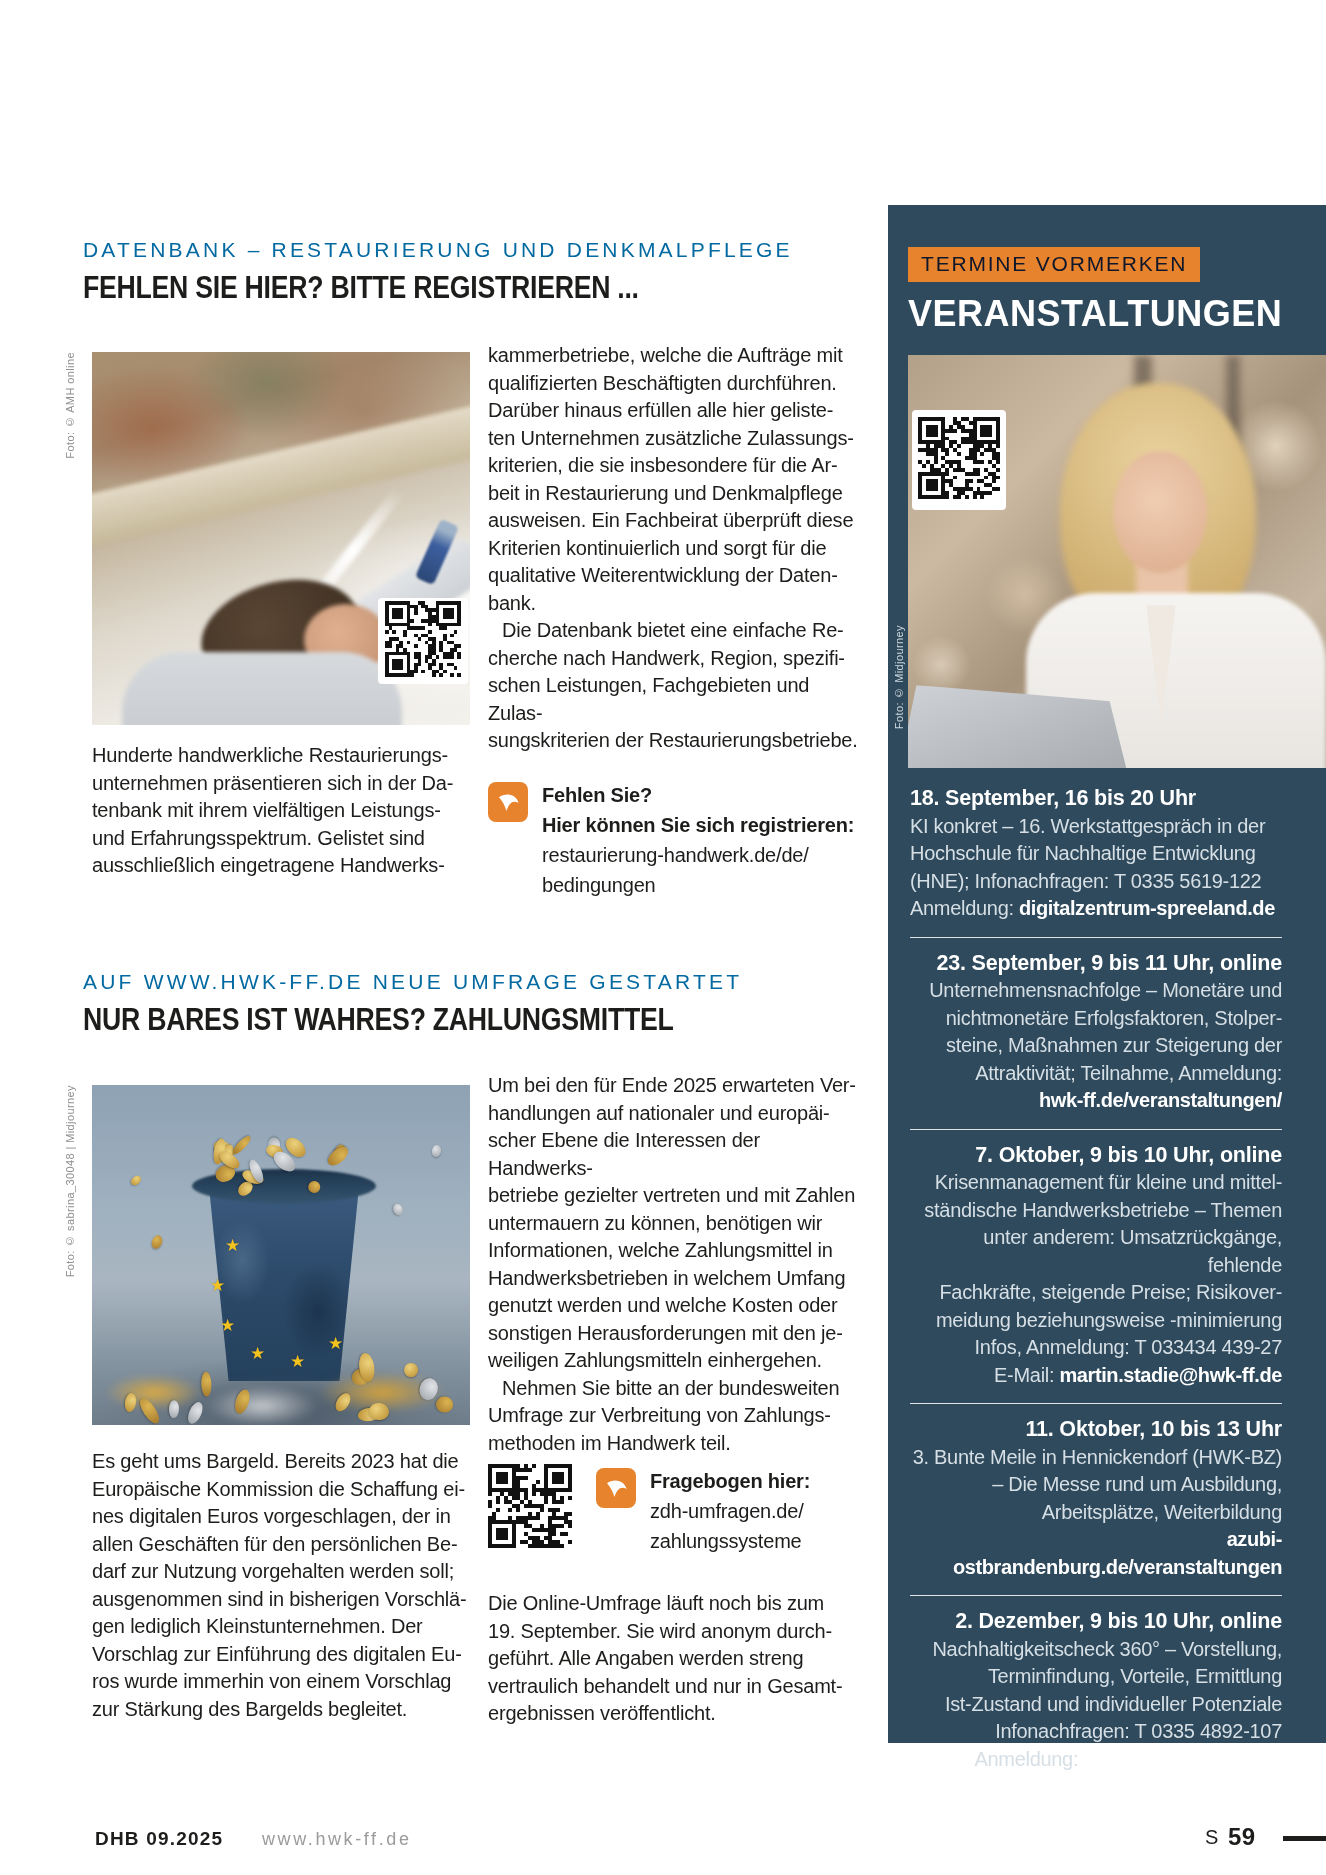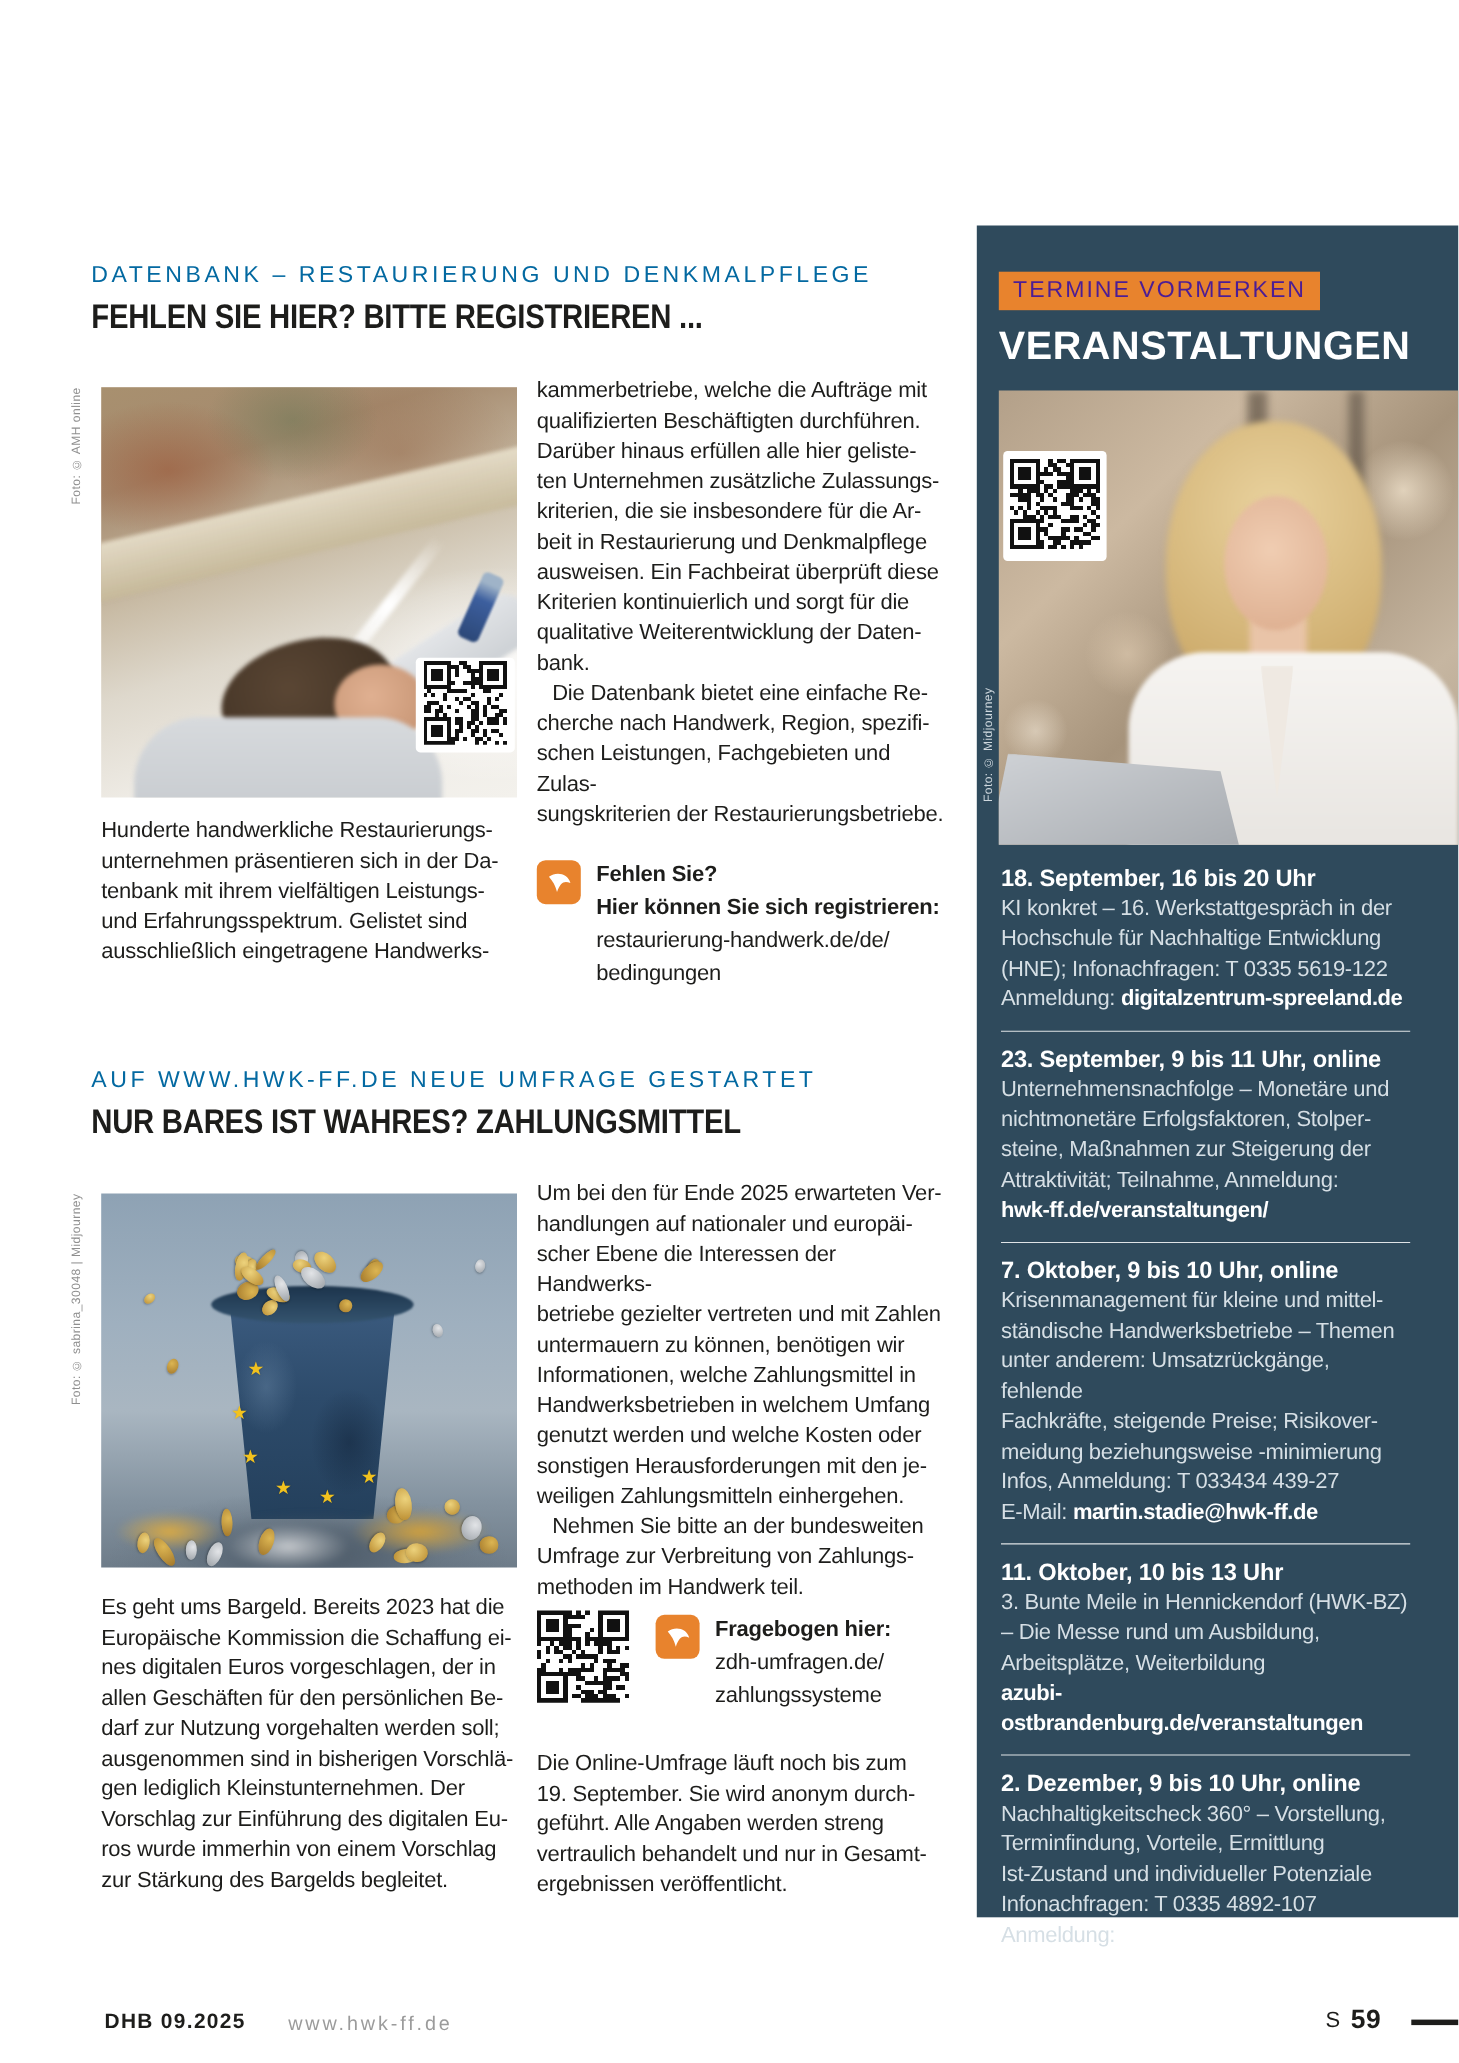--- a/index.html
+++ b/index.html
@@ -77,26 +77,26 @@
     clip-path:polygon(0 0,100% 0,50% 100%);filter:blur(1px);}
   .p3-laptop{left:-10px;top:330px;width:230px;height:90px;
     clip-path:polygon(8% 0,92% 18%,100% 100%,0 100%);
     background:linear-gradient(160deg,#cfd2d6,#a7abb0);filter:blur(1px);}
   
   .cta-icon{width:40px;height:40px;border-radius:8px;background:#e8832d;display:flex;align-items:center;justify-content:center;}
   .cta-title{font-size:20px;font-weight:bold;line-height:30px;letter-spacing:-.2px;}
   .cta-line{font-size:20px;line-height:30px;letter-spacing:-.2px;}
   
   .sidebar{left:888px;top:205px;width:438px;height:1538px;background:#2f4a5c;}
-  .side-tag{left:20px;top:42px;background:#e8832d;color:#4c1d95;font-size:21px;letter-spacing:1.8px;
+  .side-tag{left:20px;top:42px;background:#e8832d;color:#0f172a;font-size:21px;letter-spacing:1.8px;
     padding:5px 13px 6px;}
   .side-title{left:20px;top:88px;color:#fff;font-size:36px;font-weight:bold;letter-spacing:.5px;}
   .events{position:absolute;left:22px;top:568px;width:372px;}
   .event{padding:12px 0 14px;}
-  .event + .event{border-top:1px solid rgba(255,255,255,.85);}
+  .event + .event{border-top:1px solid rgba(255,255,255,.85);text-align:right;}
   .event-date{font-size:21.5px;font-weight:bold;color:#fff;line-height:27.5px;letter-spacing:-.2px;}
   .event-line{font-size:20px;line-height:27.5px;color:#d6dfe5;letter-spacing:-.3px;}
   .event-line .b{color:#fff;font-weight:bold;letter-spacing:-.4px;}
   .qr-frame{background:#fff;border-radius:4px;display:flex;align-items:center;justify-content:center;}
   
   .foot-issue{font-size:19px;font-weight:bold;letter-spacing:1.2px;}
   .foot-site{font-size:18px;color:#9b9b9b;letter-spacing:2.6px;}
   .foot-s{font-size:20px;color:#1d1d1b;letter-spacing:1px;}
   .foot-num{font-size:24px;font-weight:bold;letter-spacing:.5px;}
   .foot-dash{background:#1d1d1b;width:43px;height:5px;}

